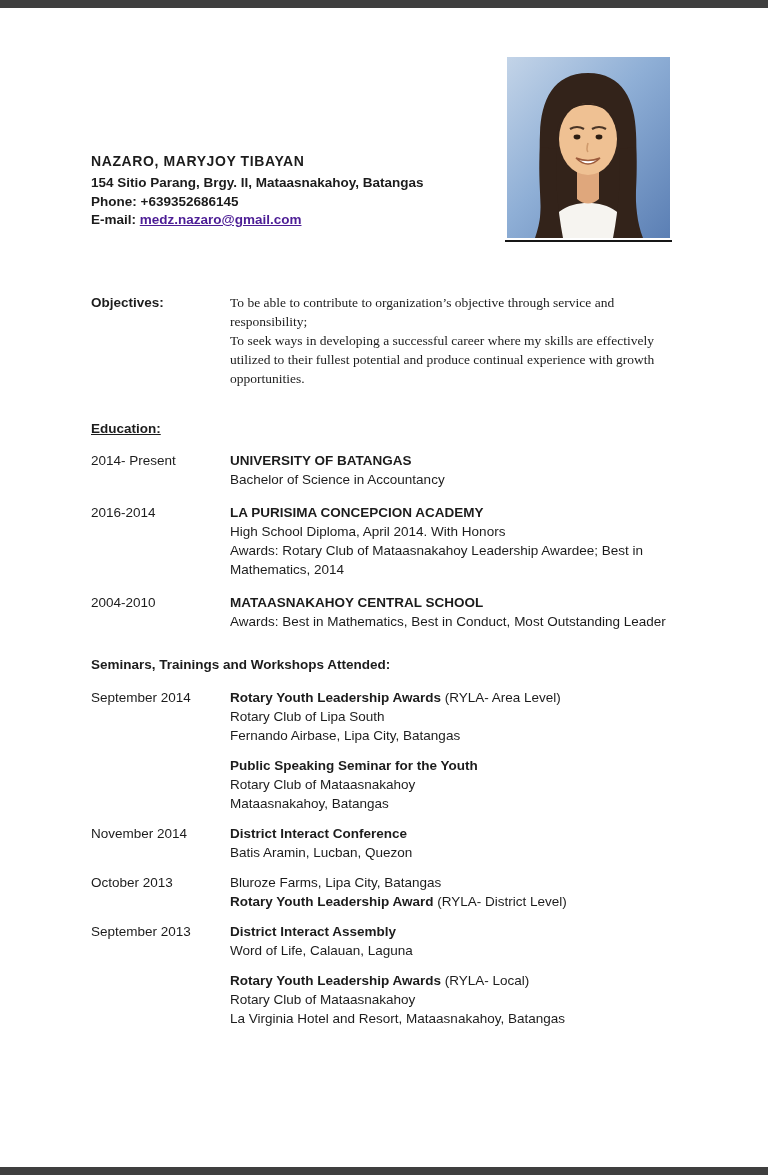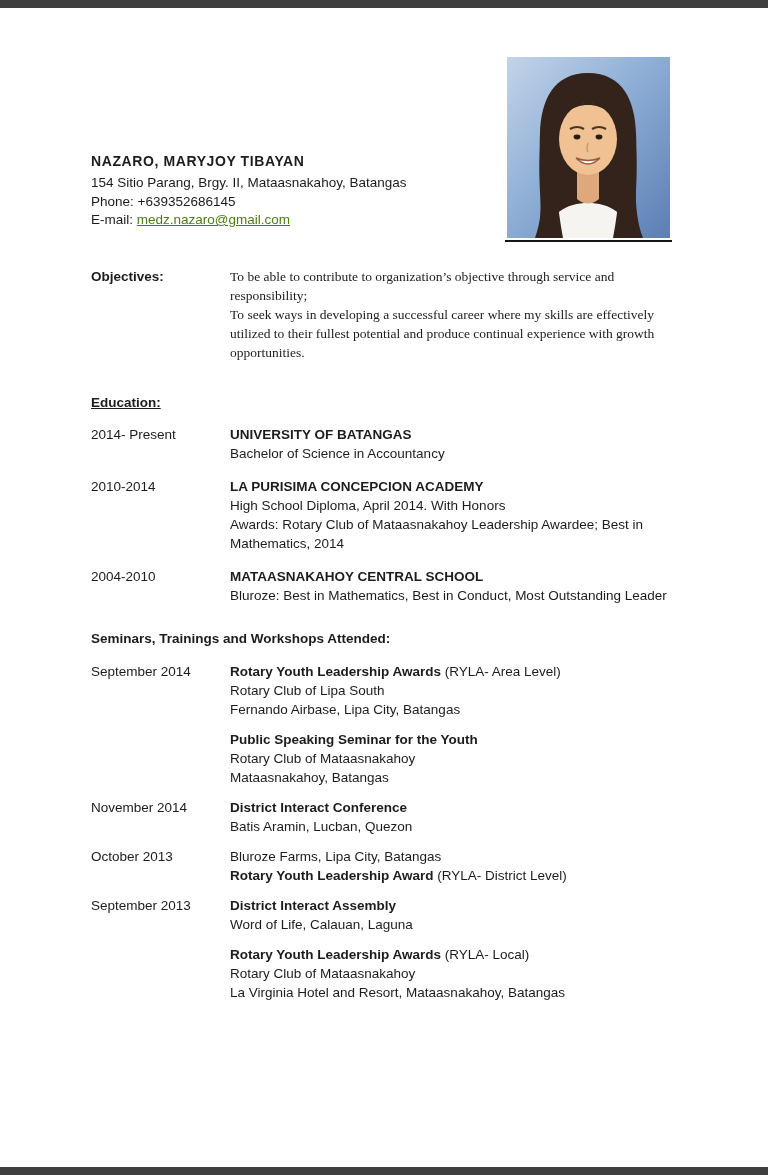--- a/index.html
+++ b/index.html
@@ -14,23 +14,23 @@
 
   
   .photo-wrap{position:absolute;top:49px;left:507px;width:163px;height:181px;}
   .photo-wrap svg{display:block;}
   .photo-rule{position:absolute;top:232px;left:505px;width:167px;height:2px;background:#161616;}
 
   
   .content{padding:0 91px;}
   .header-block{margin-top:142px;}
   .name{font-size:14px;font-weight:bold;letter-spacing:0.6px;line-height:22px;margin-bottom:2px;}
-  .contact-line{line-height:18.5px;}
-  a.email-link{color:#4d7c0f;text-decoration:underline;cursor:pointer;}
-  .objectives{margin-top:37px;}
+  .contact-line{line-height:18.5px;font-weight:bold;}
+  a.email-link{color:#4c1d95;text-decoration:underline;cursor:pointer;}
+  .objectives{margin-top:63px;}
   .row{display:grid;grid-template-columns:139px 1fr;align-items:start;}
   .sec-label{font-weight:bold;}
   .para{margin:0 0 0 0;font-family:Liberation Serif, serif;}
   .education-label{margin-top:31px;text-decoration:underline;}
   .edu-entries{margin-top:13px;}
   .entry{margin-bottom:14px;}
   .seminars-label{margin-top:24px;}
   .sem-entries{margin-top:14px;}
   .sem-entry{margin-bottom:11px;}
   .bold{font-weight:bold;}
@@ -104,33 +104,33 @@
 
         <div class="row entry">
           <div>2014- Present</div>
           <div>
             <div class="line bold">UNIVERSITY OF BATANGAS</div>
             <div class="line">Bachelor of Science in Accountancy</div>
           </div>
         </div>
 
         <div class="row entry">
-          <div>2010-2014</div>
+          <div>2016-2014</div>
           <div>
             <div class="line bold">LA PURISIMA CONCEPCION ACADEMY</div>
             <div class="line">High School Diploma, April 2014. With Honors</div>
             <div class="line">Awards: Rotary Club of Mataasnakahoy  Leadership Awardee; Best in Mathematics, 2014</div>
           </div>
         </div>
 
         <div class="row entry">
           <div>2004-2010</div>
           <div>
             <div class="line bold">MATAASNAKAHOY  CENTRAL SCHOOL</div>
-            <div class="line">Bluroze: Best in Mathematics, Best in Conduct, Most Outstanding Leader</div>
+            <div class="line">Awards: Best in Mathematics, Best in Conduct, Most Outstanding Leader</div>
           </div>
         </div>
 
       </div>
 
       <div class="sec-label seminars-label">Seminars, Trainings and Workshops Attended:</div>
 
       <div class="sem-entries">
 
         <div class="row sem-entry">

